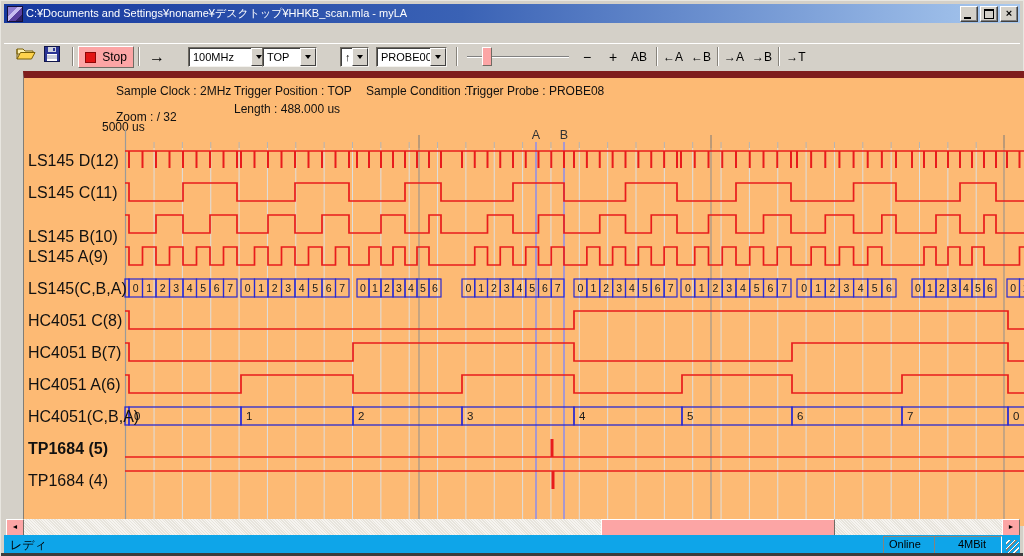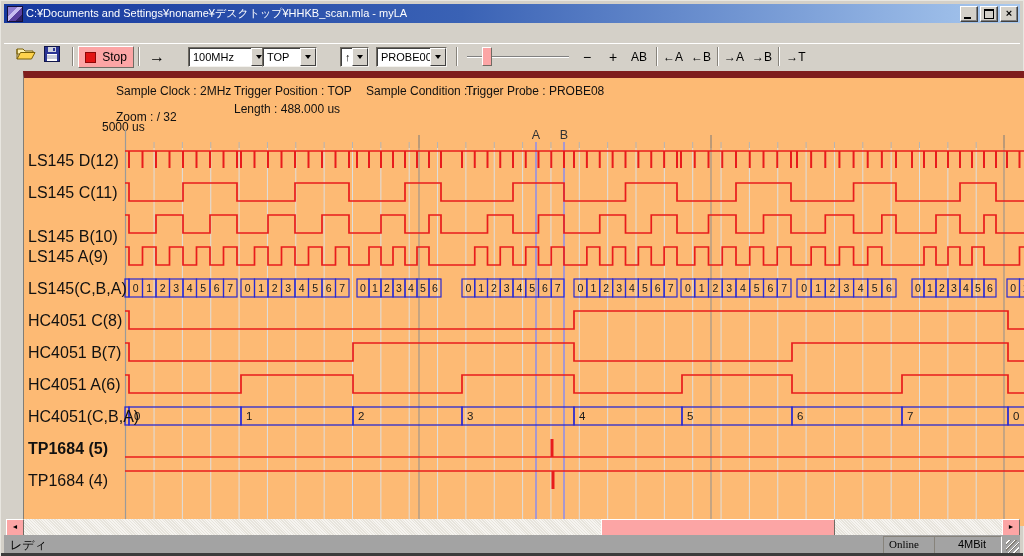--- a/index.html
+++ b/index.html
@@ -46,21 +46,21 @@
      border-top:7px solid #7f1d1d;border-left:1px solid #827e76;}
   .infotext{position:absolute;font-size:12px;color:#111;white-space:nowrap;}
   .siglabel{position:absolute;left:4px;font-size:16px;color:#111;white-space:nowrap;}
   svg{position:absolute;left:0;top:0;}
   
   .hscroll{position:absolute;left:5px;top:518px;width:1014px;height:16px;background:#eeebe4;
      background-image:repeating-linear-gradient(45deg,#f6f4f0 0 1px,#e7e4dc 1px 2px);}
   .sbtn{position:absolute;top:0;width:16px;height:16px;font-size:7px;line-height:14px;text-align:center;color:#000;}
   .sthumb{position:absolute;top:0;height:16px;}
   
-  .statusbar{position:absolute;left:3px;top:534px;right:3px;height:19px;background:#a3a3a3;
+  .statusbar{position:absolute;left:3px;top:534px;right:3px;height:19px;background:#0ea5e9;
      font-size:12px;color:#000;}
   .statustext{position:absolute;left:6px;top:2px;}
   .spanel{position:absolute;top:1px;height:15px;border:1px solid;border-color:#87837b #fff #fff #87837b;
      font-size:11px;padding:1px 5px 0 5px;}
   .grip{position:absolute;right:1px;bottom:1px;width:13px;height:13px;
      background:repeating-linear-gradient(135deg,transparent 0 2px,#fff 2px 3px,#827e76 3px 4px);}
   .bottomedge{position:absolute;left:0;right:0;bottom:0;height:3px;background:#3c3c3c;}
 </style>
 </head>
 <body>
@@ -497,18 +497,18 @@
   </div>
 
   <div class="hscroll">
     <div class="sbtn raised" style="left:0;"><span>◄</span></div>
     <div class="sthumb raised" style="left:595px;width:232px;"></div>
     <div class="sbtn raised" style="right:0;"><span>►</span></div>
   </div>
 
   <div class="statusbar">
     <span class="statustext">レディ</span>
-    <span class="spanel" style="right:85px;width:40px;font-family:Liberation Serif, serif;">Online</span>
+    <span class="spanel" style="right:85px;width:40px;">Online</span>
     <span class="spanel" style="right:18px;width:38px;padding-left:23px;">4MBit</span>
     <span class="grip"></span>
   </div>
   <div class="bottomedge"></div>
 </div>
 
 </body></html>

